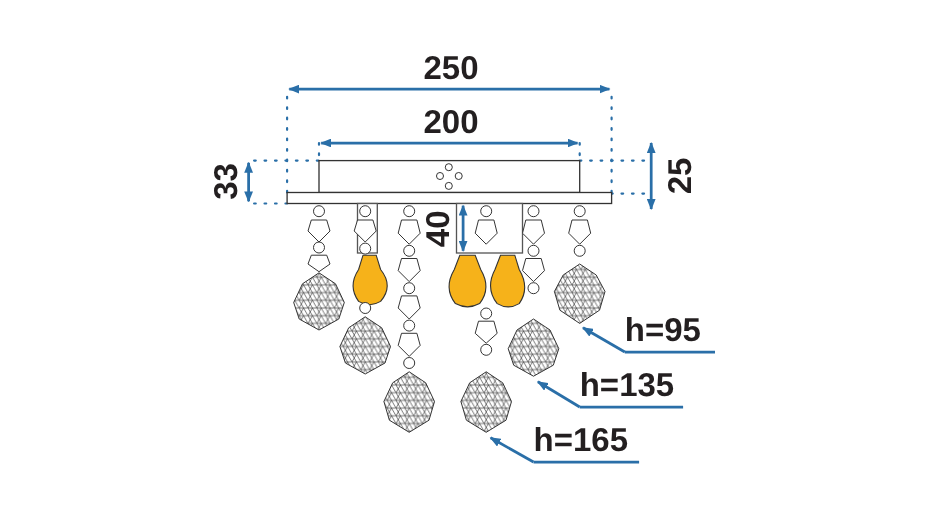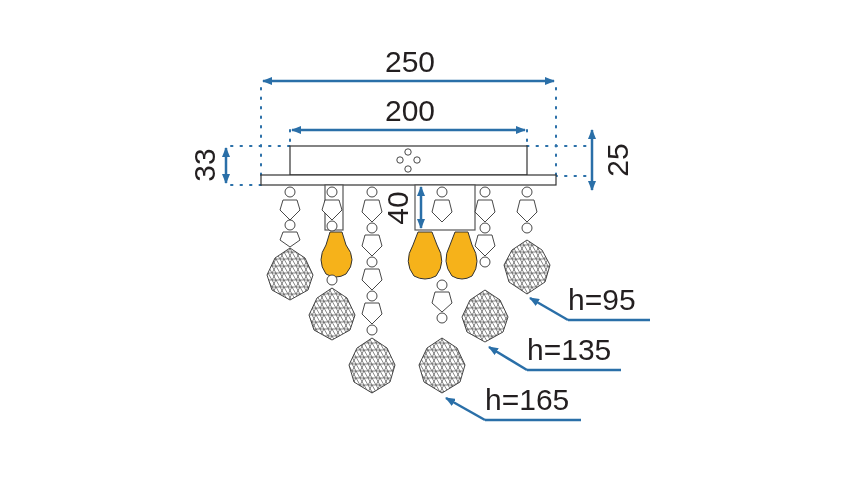--- a/index.html
+++ b/index.html
@@ -1,16 +1,16 @@
 <!DOCTYPE html>
 <html><head>
 <meta charset="utf-8">
 <style>
   html,body{margin:0;padding:0;background:#ffffff;}
-  #stage{position:relative;width:851px;height:480px;background:#ffffff;overflow:hidden;font-family:"Liberation Sans",sans-serif;}
+  #stage{position:relative;width:851px;height:480px;background:#ffffff;overflow:hidden;font-family:"Liberation Sans",sans-serif;font-weight:bold;}
   svg{position:absolute;left:0;top:0;}
   .lbl{font-family:"Liberation Sans",sans-serif;fill:#231f20;}
 </style>
 </head>
 <body>
 
 <div id="stage">
 <svg width="851" height="480" viewBox="0 0 851 480" xmlns="http://www.w3.org/2000/svg">
   <defs>
     <marker id="ah" markerWidth="10" markerHeight="8" refX="9" refY="4" orient="auto-start-reverse" markerUnits="userSpaceOnUse">

